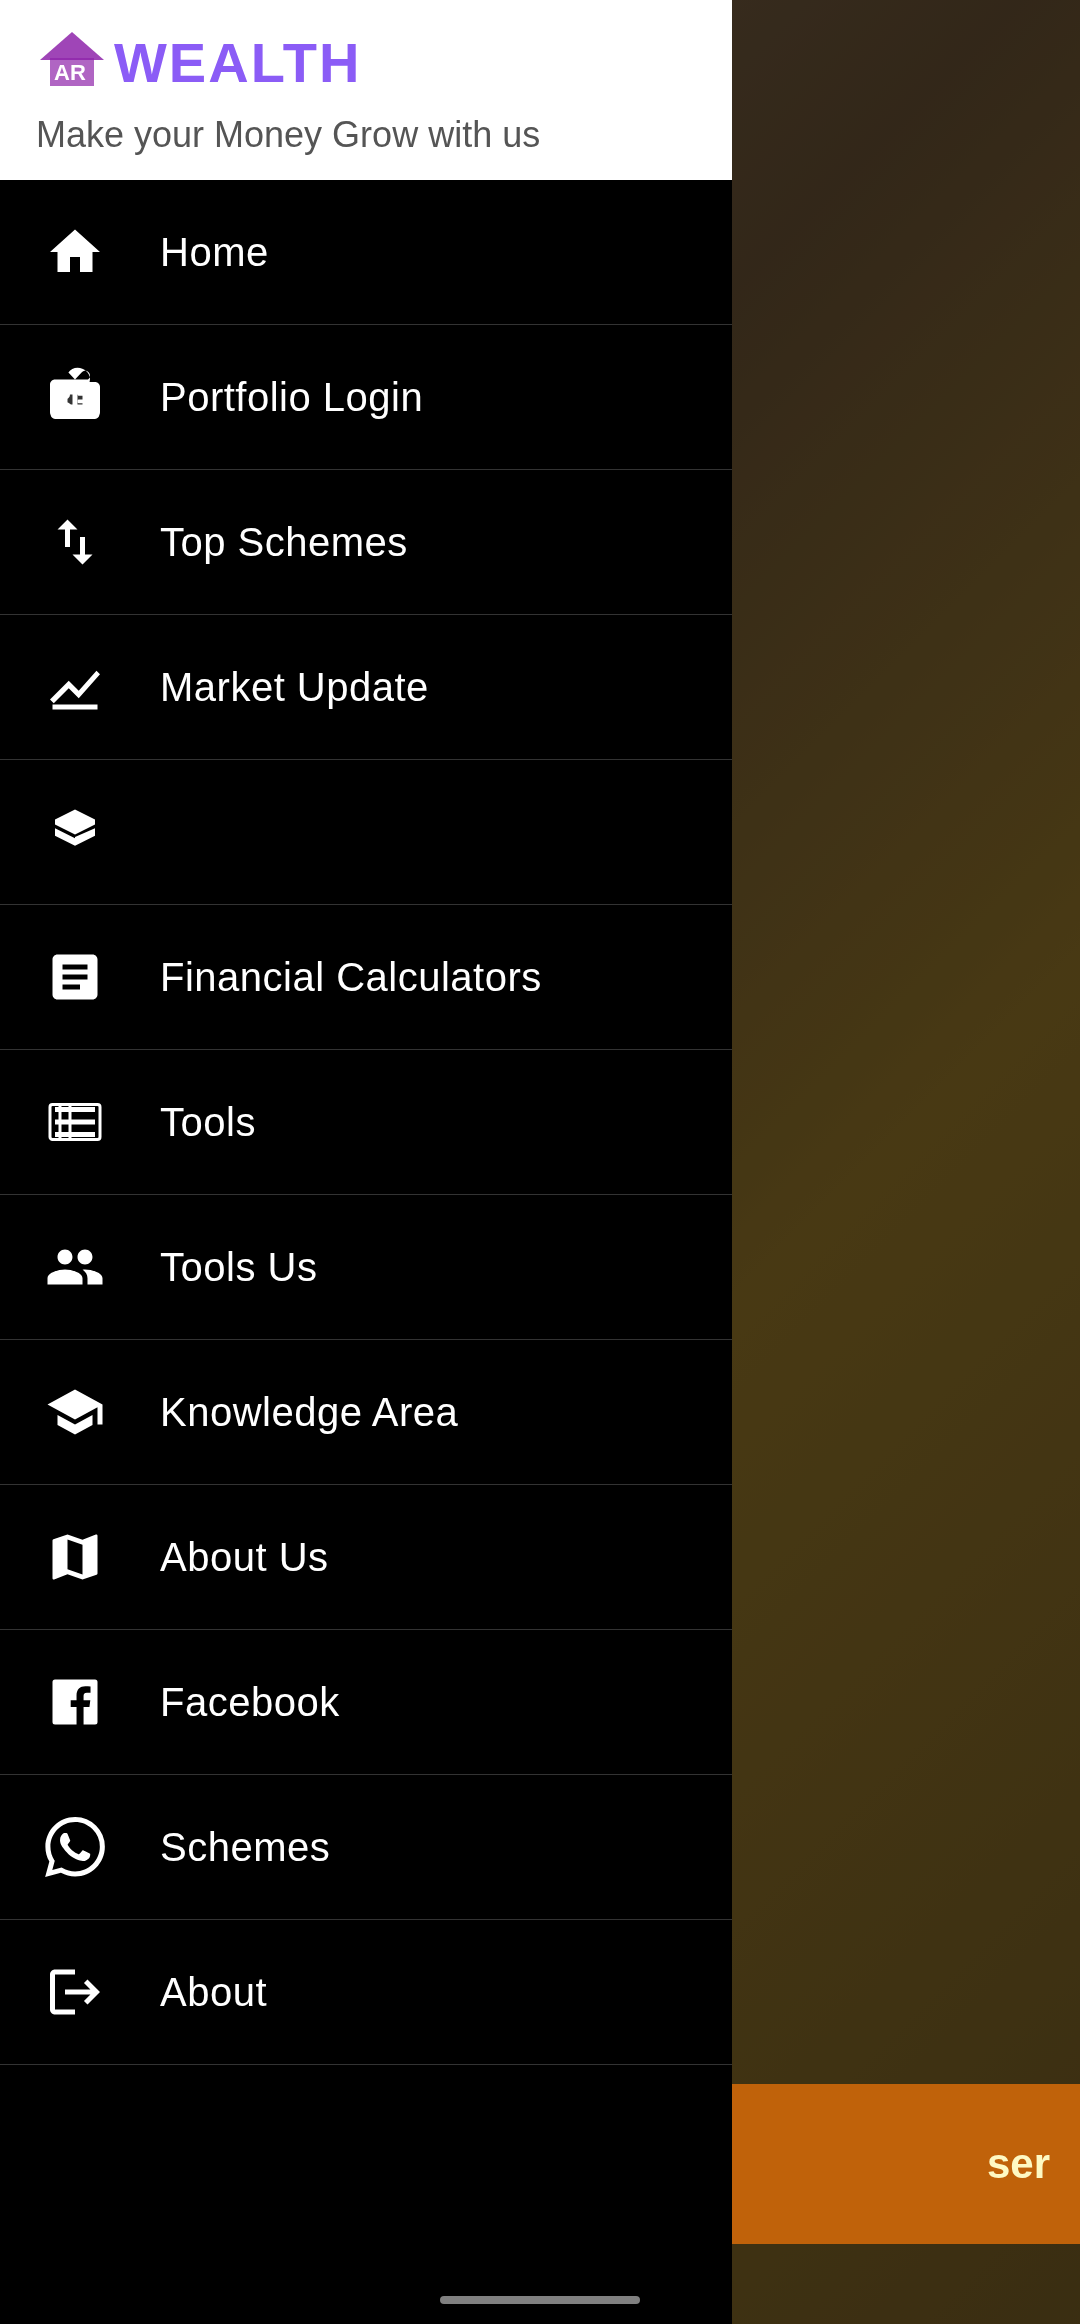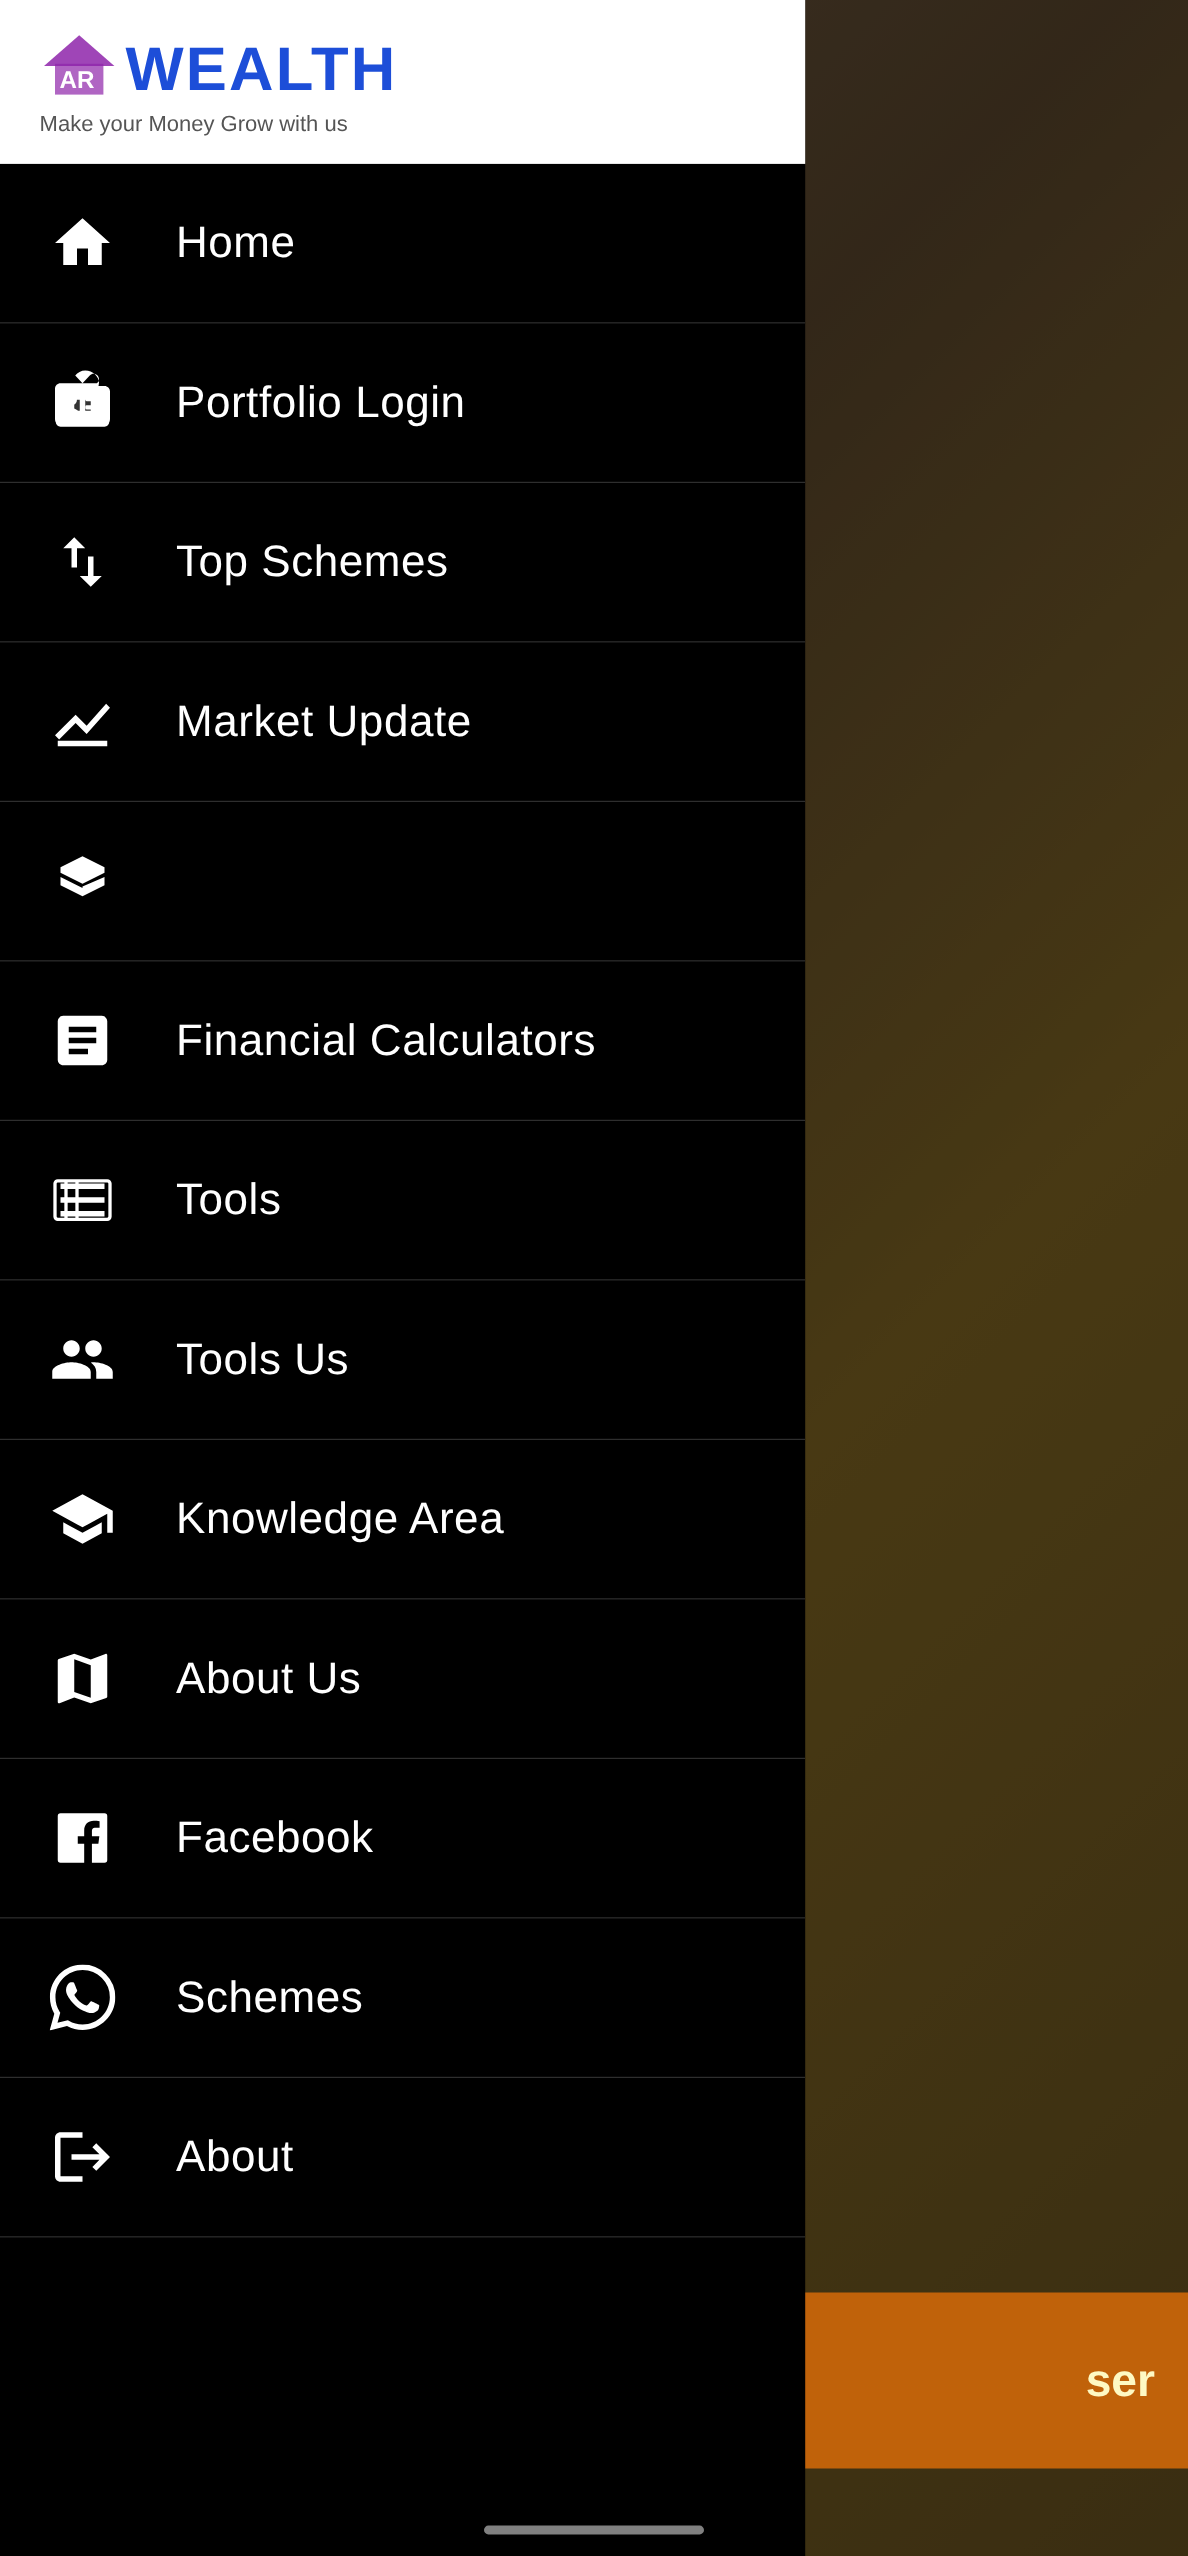--- a/index.html
+++ b/index.html
@@ -75,23 +75,23 @@
       justify-content: center;
     }
 
     .logo-container {
       display: flex;
       align-items: center;
       gap: 6px;
     }
 
     .logo-tagline {
-      font-size: 20px;
+      font-size: 36px;
       color: #555;
-      margin-top: 6px;
+      margin-top: 18px;
       font-style: normal;
     }
 
     
     .nav-list {
       flex: 1;
       overflow-y: auto;
       overflow-x: hidden;
     }
 
@@ -175,21 +175,21 @@
     <div class="logo-container">
 
       <svg width="72" height="68" viewBox="0 0 72 68">
 
         <polygon points="36,4 68,32 4,32" fill="#8e24aa" opacity="0.85"></polygon>
 
         <rect x="14" y="30" width="44" height="28" fill="#8e24aa" opacity="0.7"></rect>
 
         <text x="18" y="52" font-size="22" font-weight="900" fill="white" font-family="Arial">AR</text>
       </svg>
-      <span style="font-size:56px;font-weight:900;color:#1d4ed8;letter-spacing:2px;text-align:center;">WEALTH</span>
+      <span style="font-size:56px;font-weight:900;color:#8b5cf6;letter-spacing:2px;text-align:center;">WEALTH</span>
     </div>
     <div class="logo-tagline">Make your Money Grow with us</div>
   </div>
 
   <div class="nav-list">
 
     <div class="nav-item">
       <div class="nav-icon">
         <svg viewBox="0 0 24 24" fill="white">
             <path d="M10 20v-6h4v6h5v-8h3L12 3 2 12h3v8z"></path>

